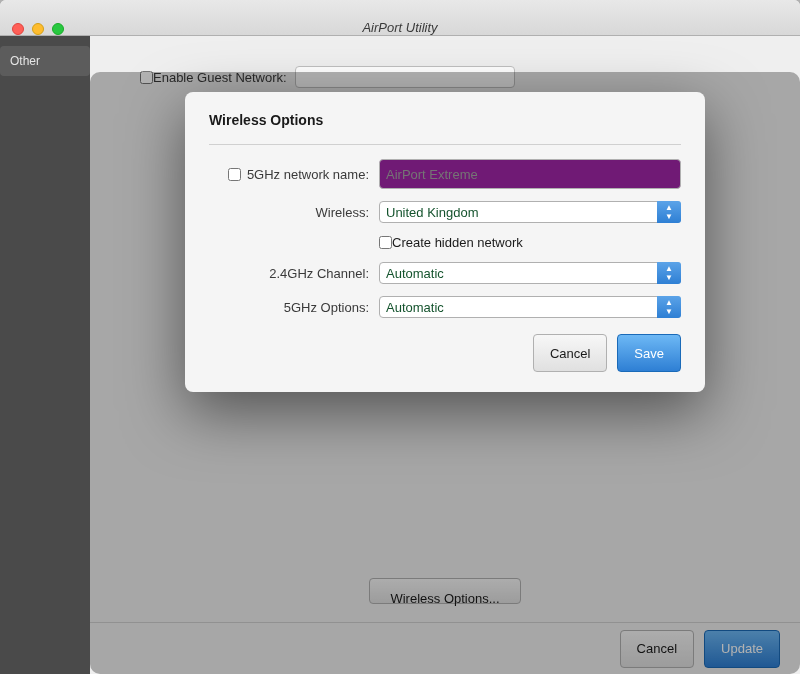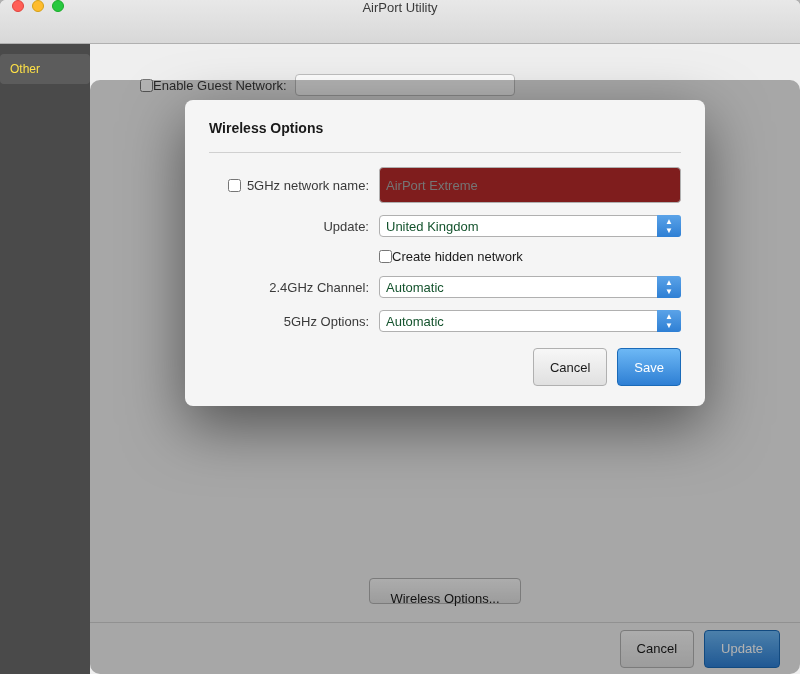--- a/index.html
+++ b/index.html
@@ -19,28 +19,29 @@
     .window {
       position: absolute;
       top: 0; left: 0; right: 0; bottom: 0;
       background: #ececec;
       border-radius: 6px;
       display: flex;
       flex-direction: column;
     }
 
     .title-bar {
-      height: 44px;
+      height: 36px;
       background: linear-gradient(to bottom, #e8e8e8, #d8d8d8);
       border-radius: 6px 6px 0 0;
       border-bottom: 1px solid #b0b0b0;
       display: flex;
-      align-items: flex-start;
+      align-items: flex-end;
       justify-content: center;
       position: relative;
+      font-style: italic;
     }
 
     .traffic-lights {
       position: absolute;
       left: 12px;
       display: flex;
       gap: 8px;
       align-items: center;
     }
 
@@ -74,21 +75,21 @@
       background: #4a4a4a;
       display: flex;
       flex-direction: column;
       align-items: center;
       padding-top: 10px;
     }
 
     .sidebar-tab {
       width: 100%;
       padding: 8px 10px;
-      color: #fde047;
+      color: #e5e5e5;
       font-size: 12px;
       font-weight: 500;
       background: rgba(255,255,255,0.1);
       border-radius: 4px;
       text-align: left;
       cursor: pointer;
     }
 
     
     .content-area {
@@ -178,26 +179,26 @@
       font-size: 13px;
       flex-shrink: 0;
     }
 
     .form-control {
       flex: 1;
     }
 
     .text-input {
       width: 100%;
-      height: 36px;
+      height: 30px;
       border: 1px solid #b0b0b0;
       border-radius: 4px;
       padding: 0 6px;
       font-size: 13px;
-      background: #7f1d1d;
+      background: #701a75;
       color: #aaa;
       outline: none;
     }
 
     .checkbox-row {
       display: flex;
       align-items: center;
       gap: 0;
     }
 
@@ -362,21 +363,21 @@
           <div class="network-name-label">
             <input type="checkbox" class="checkbox-native" style="">
             <span class="network-name-label-text">5GHz network name:</span>
           </div>
           <div class="form-control">
             <input type="text" class="text-input" placeholder="AirPort Extreme" style="">
           </div>
         </div>
 
         <div class="form-row">
-          <div class="form-label">Update:</div>
+          <div class="form-label">Wireless:</div>
           <div class="form-control select-wrapper">
             <select class="mac-select">
               <option>United Kingdom</option>
               <option>United States</option>
               <option>Germany</option>
               <option>France</option>
               <option>Australia</option>
             </select>
             <div class="select-arrows">
               <span class="arrow-up">▲</span>

